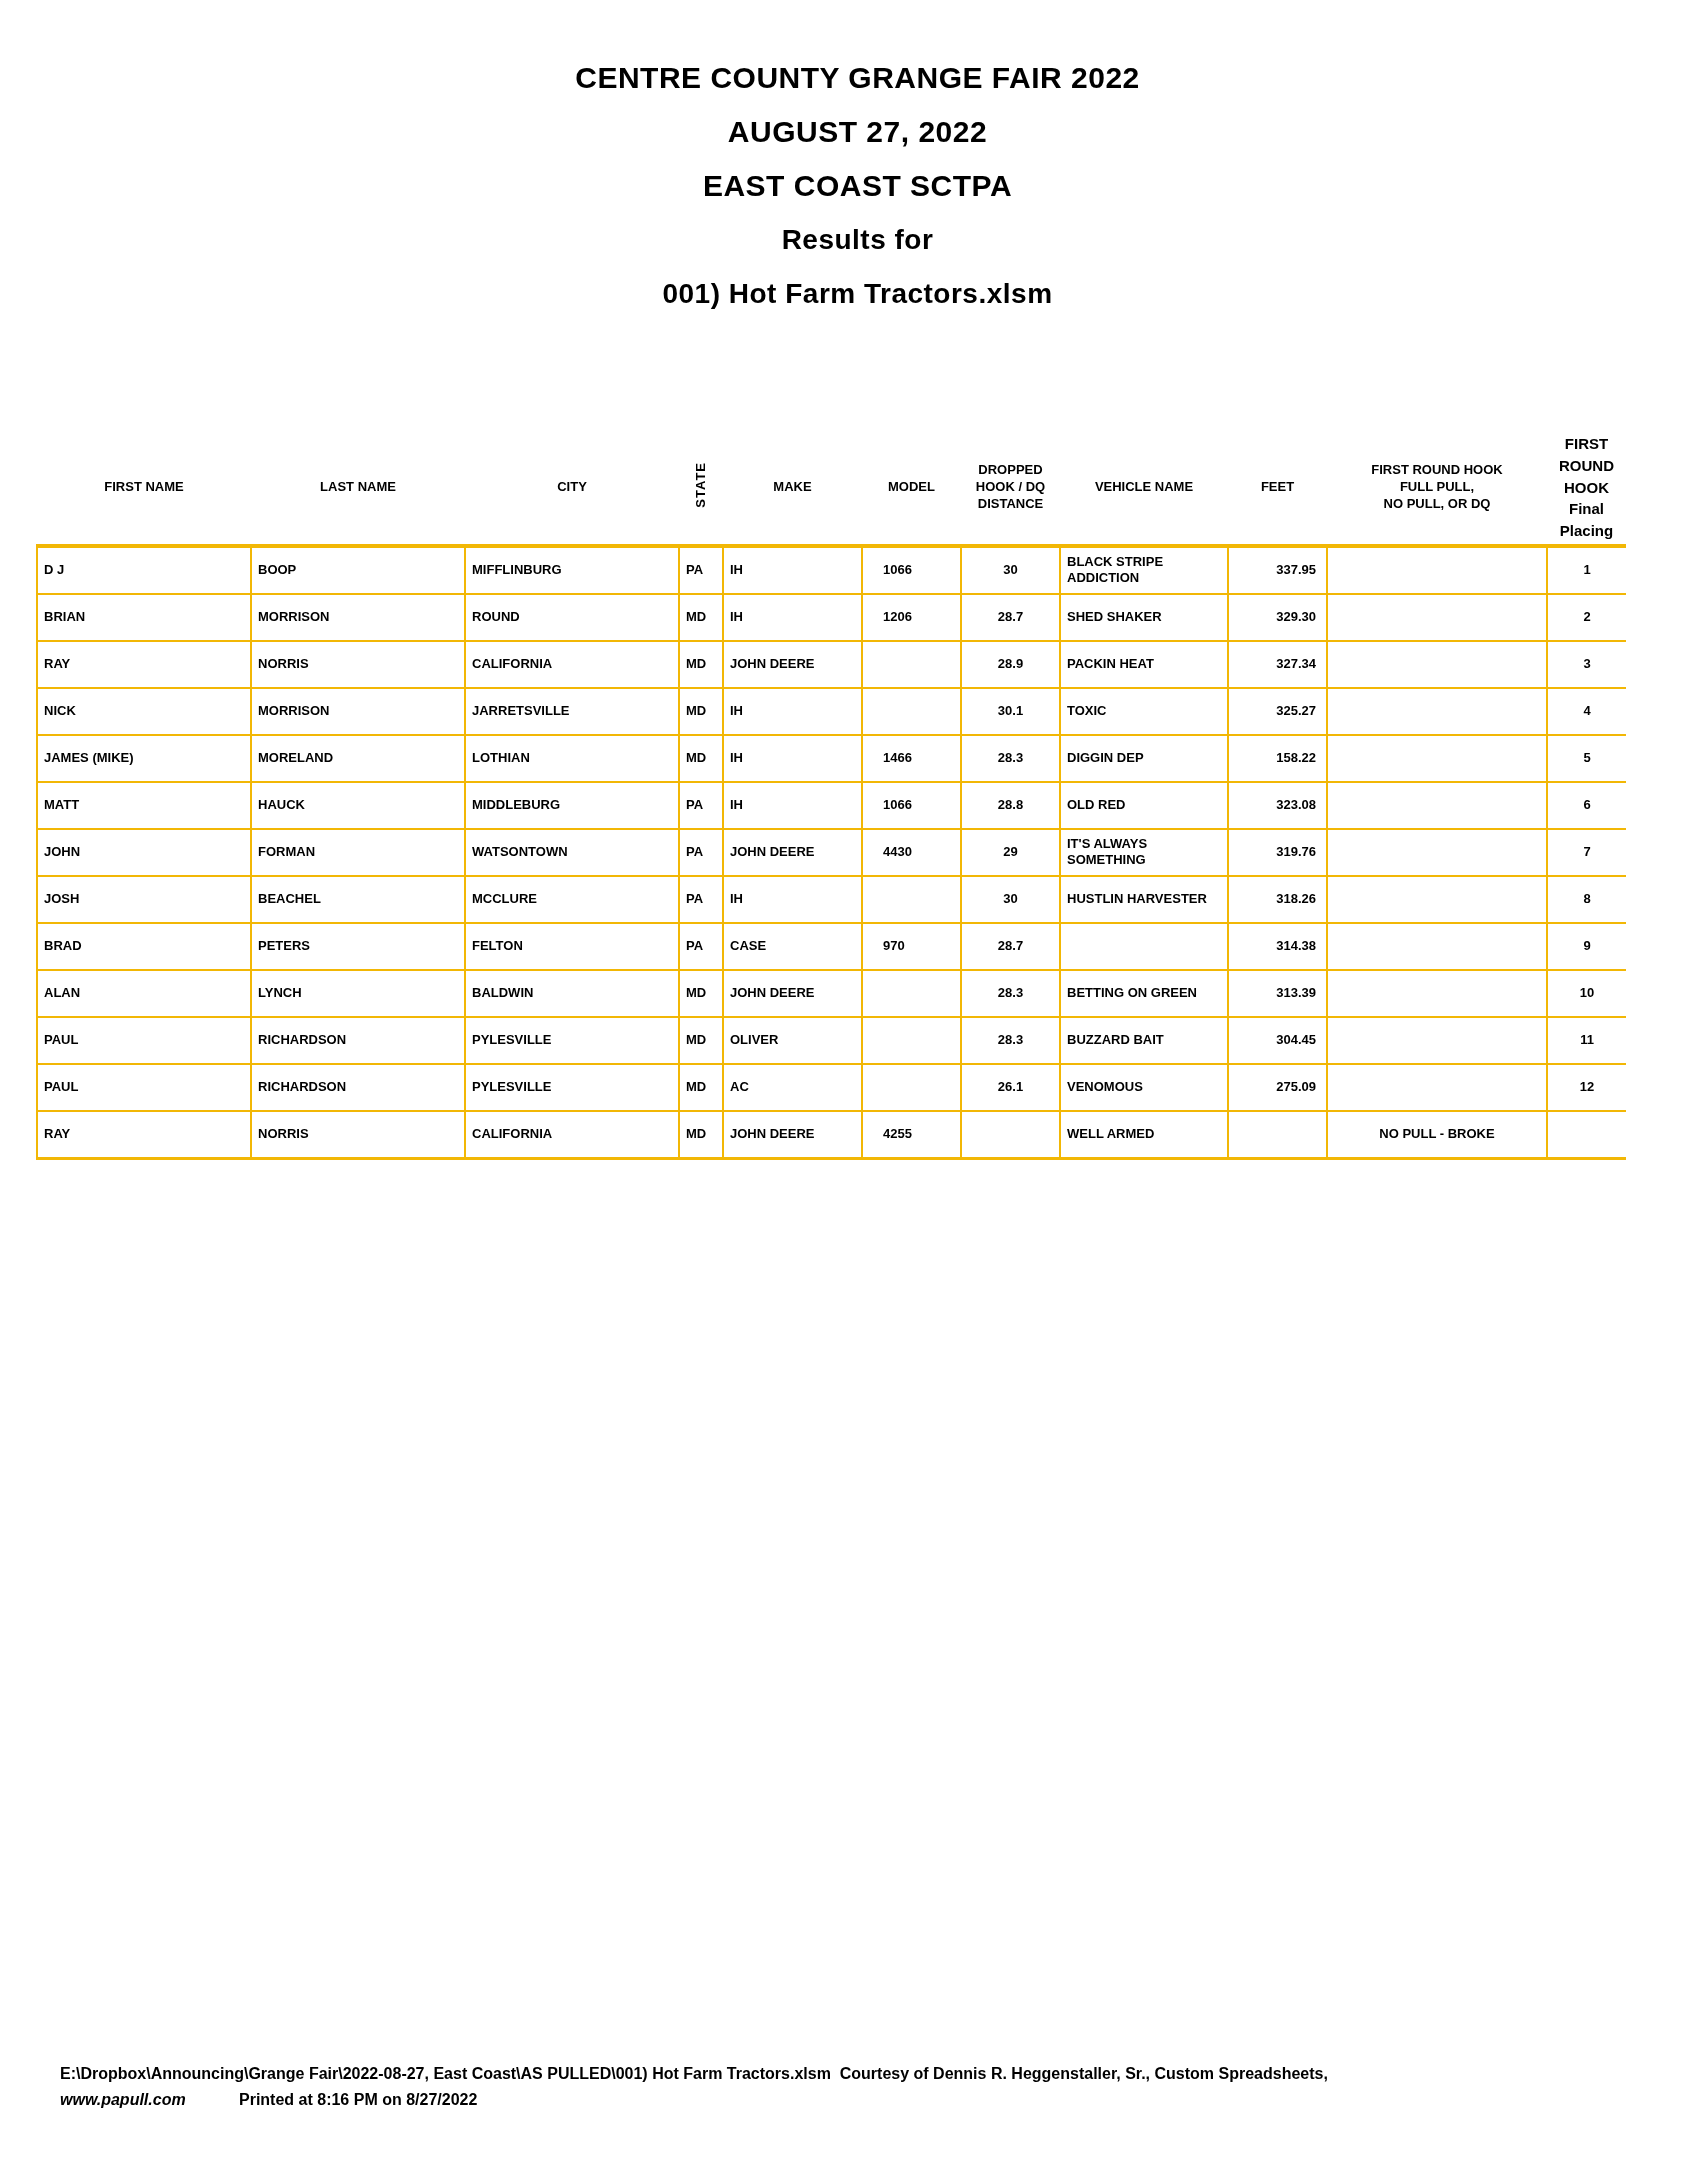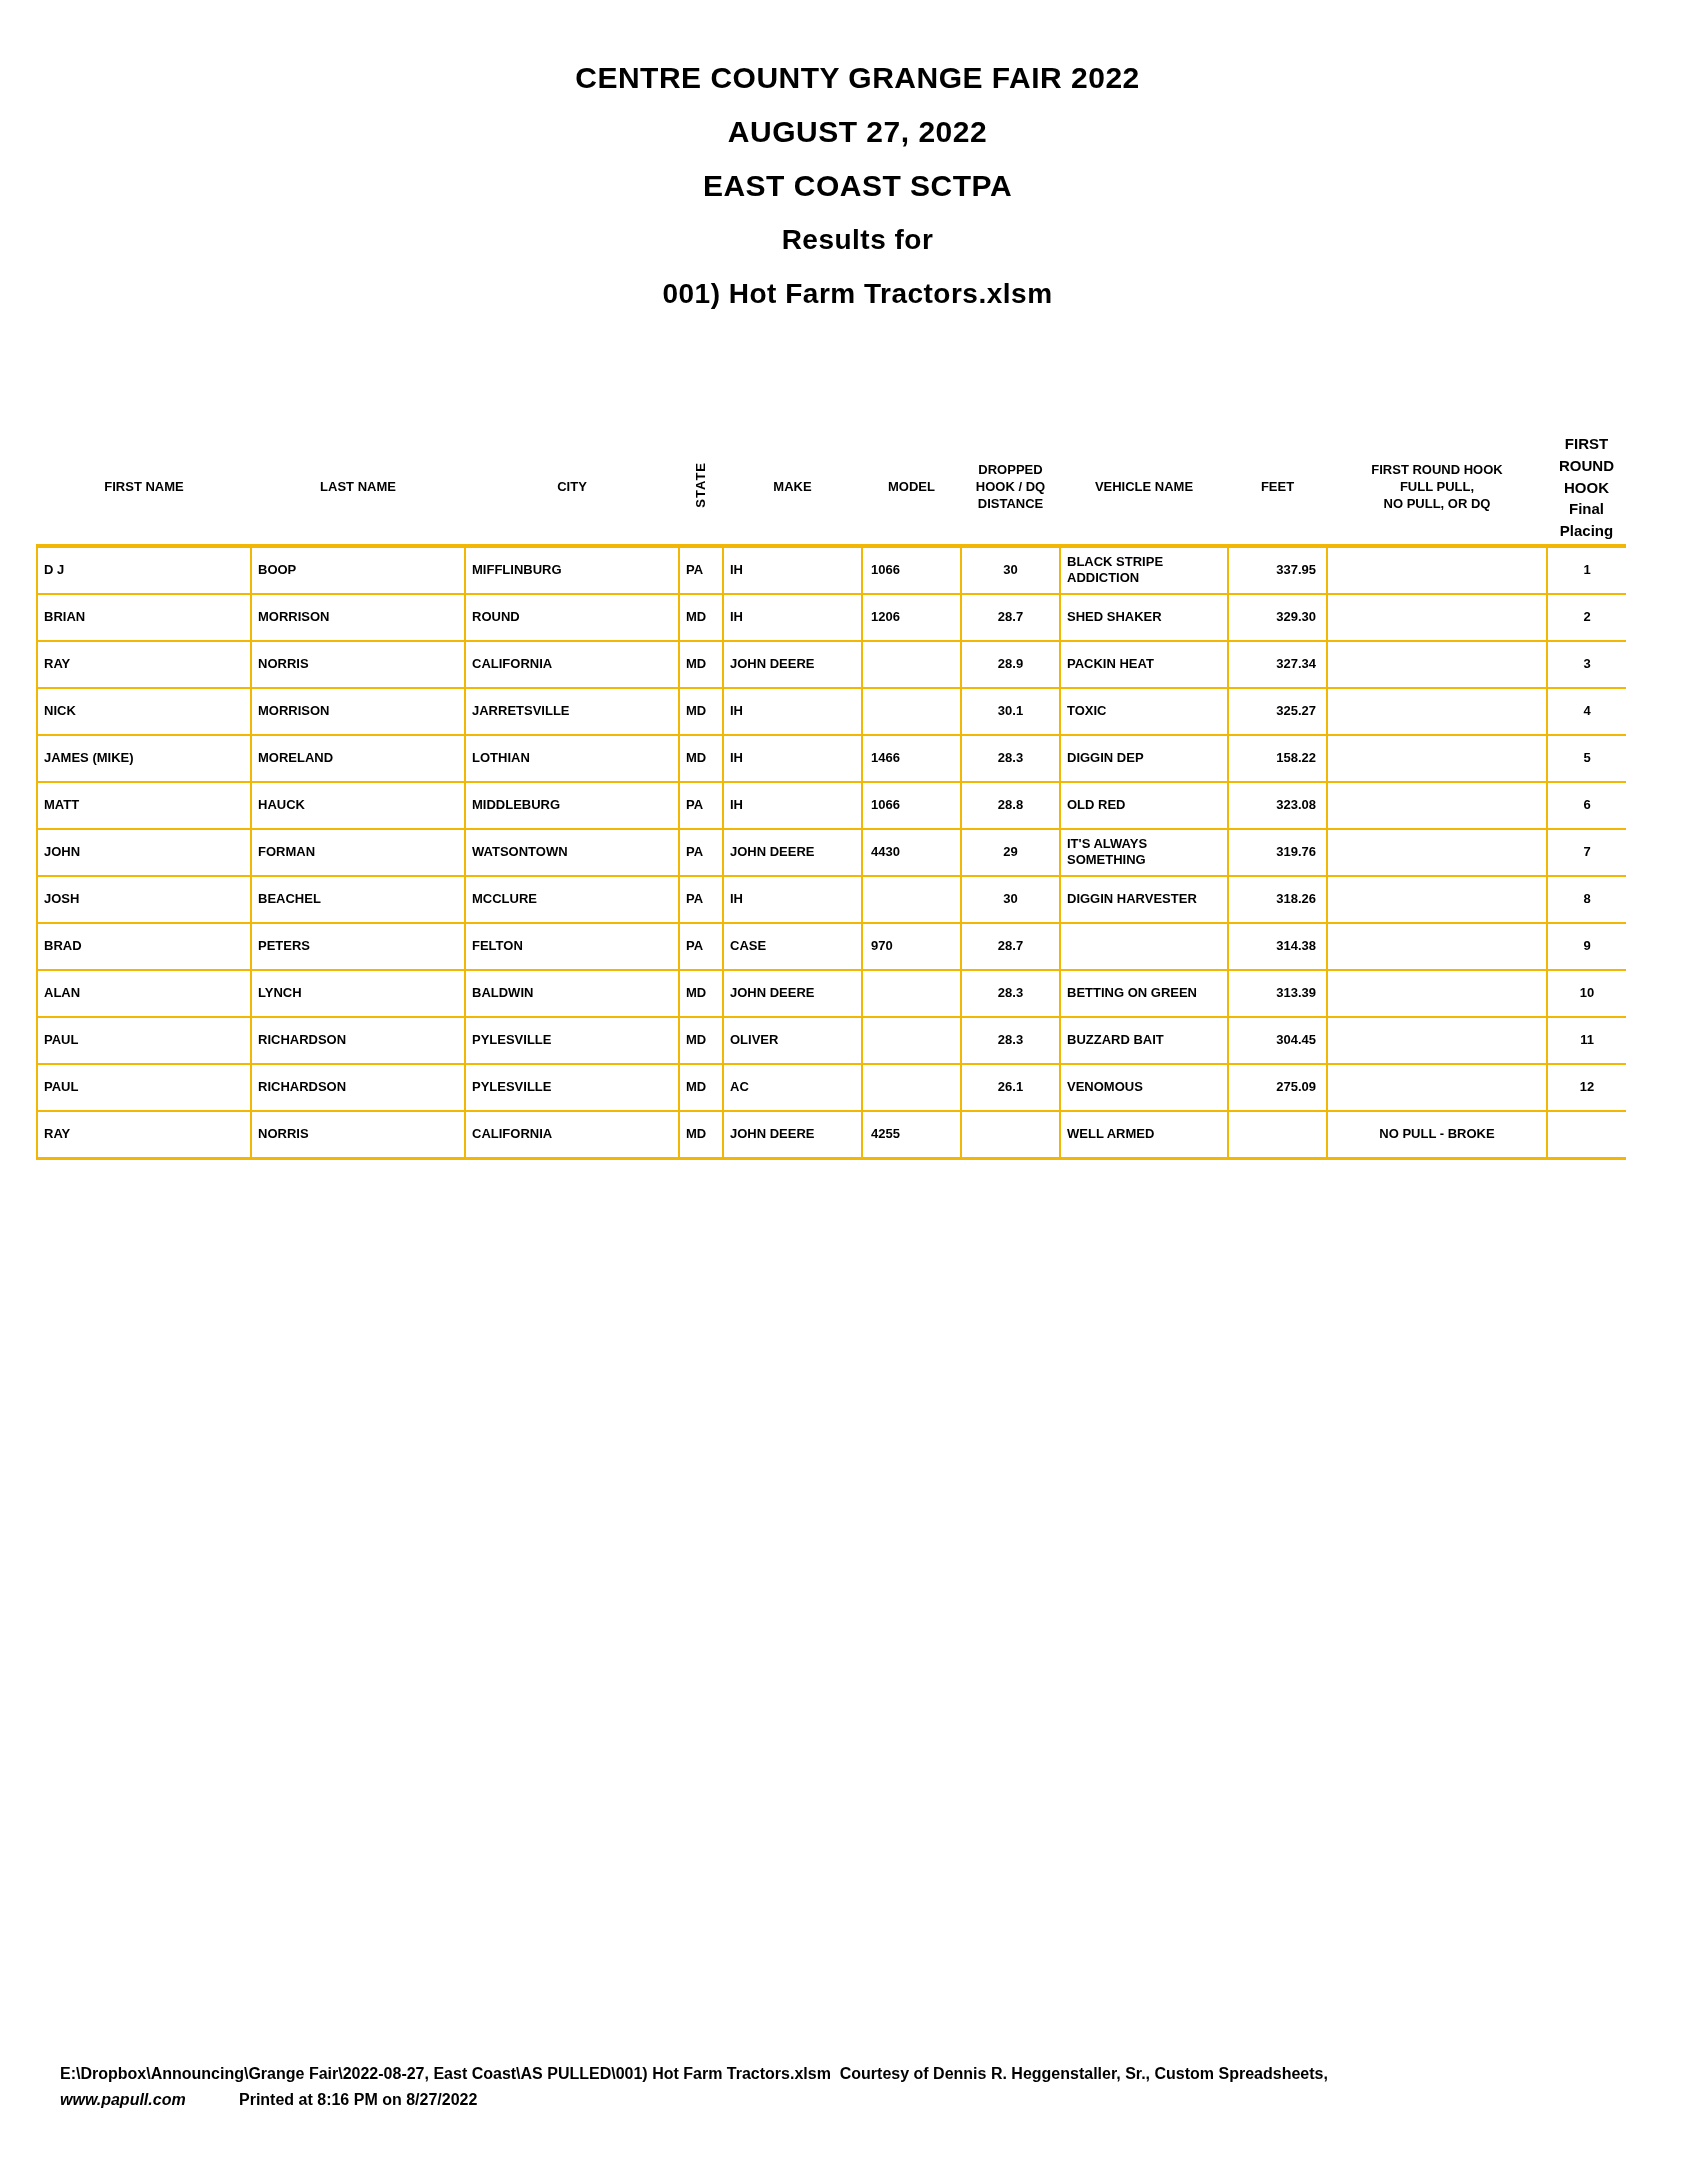--- a/index.html
+++ b/index.html
@@ -74,21 +74,21 @@
     vertical-align: middle;
     font-size: 13px;
     line-height: 1.25;
     padding: 3px 6px;
   }
   tbody td:last-child { border-right: none; }
   tbody tr:last-child td { border-bottom: 3px solid var(--gold); }
   tbody td.al-left   { text-align: left; }
   tbody td.al-center { text-align: center; }
   tbody td.al-right  { text-align: right; padding-right: 10px; }
-  tbody td.c-model   { padding-left: 8px; }
+  tbody td.c-model   { padding-left: 20px; }
 
   
   .footer {
     position: absolute;
     top: 2061px;
     left: 36px;
     width: 1624px;
     font-size: 16px;
     line-height: 26px;
     margin-left: 24px;
@@ -238,21 +238,21 @@
             <td class="al-center">7</td>
           </tr>
           <tr>
             <td class="al-left">JOSH</td>
             <td class="al-left">BEACHEL</td>
             <td class="al-left">MCCLURE</td>
             <td class="al-left">PA</td>
             <td class="al-left">IH</td>
             <td class="al-left c-model"></td>
             <td class="al-center">30</td>
-            <td class="al-left">DIGGIN HARVESTER</td>
+            <td class="al-left">HUSTLIN HARVESTER</td>
             <td class="al-right">318.26</td>
             <td class="al-center"></td>
             <td class="al-center">8</td>
           </tr>
           <tr>
             <td class="al-left">BRAD</td>
             <td class="al-left">PETERS</td>
             <td class="al-left">FELTON</td>
             <td class="al-left">PA</td>
             <td class="al-left">CASE</td>

